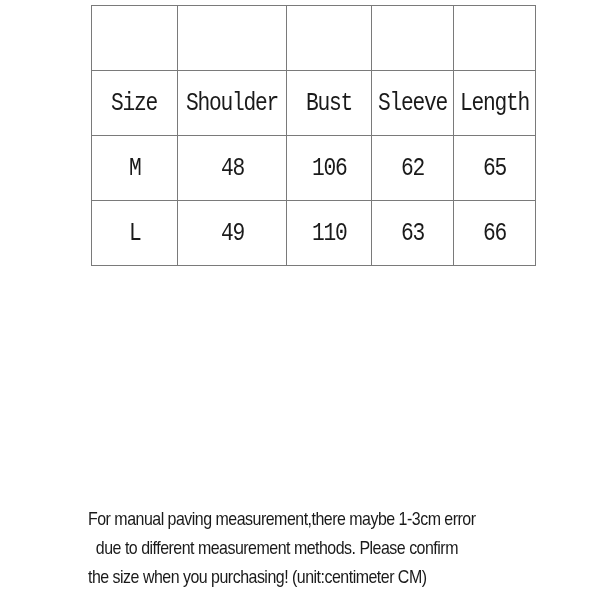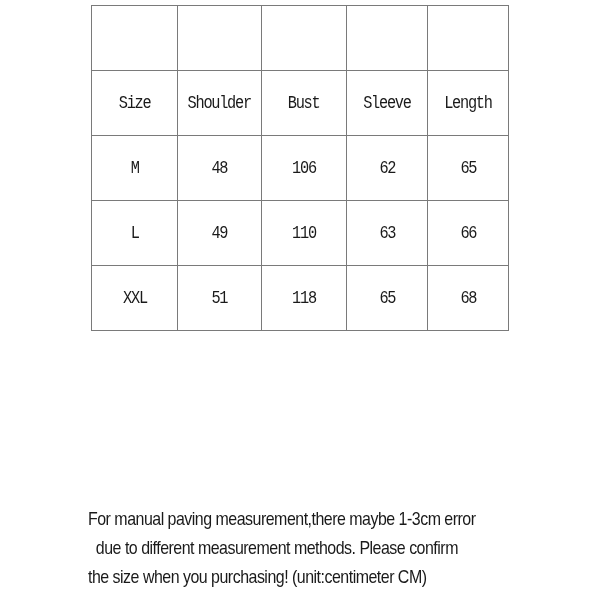--- a/index.html
+++ b/index.html
@@ -7,21 +7,21 @@
   .size-table {
     position:absolute; left:91px; top:5px;
     border-collapse:collapse;
     font-family:"Liberation Mono", "DejaVu Sans Mono", monospace;
     color:#1a1a1a;
   }
   .size-table td {
     border:1.5px solid #7a7a7a;
     text-align:center; vertical-align:middle;
     height:64px; padding:0;
-    font-size:18px; letter-spacing:-1.5px;
+    font-size:25px; letter-spacing:-1.5px;
     transform-origin:center;
   }
   .size-table td span { display:inline-block; transform:scaleX(0.85); }
   .c0 { width:85px; } .c1 { width:83px; } .c2 { width:84px; } .c3 { width:80px; } .c4 { width:80px; }
   .note {
     position:absolute; left:88px; top:504px; width:440px;
     font-family:"Liberation Sans", "DejaVu Sans", sans-serif;
     font-size:19px; line-height:29px; color:#1a1a1a;
     letter-spacing:-0.6px;
     transform:scaleX(0.84); transform-origin:left top;
@@ -55,27 +55,20 @@
     <td><span>62</span></td>
     <td><span>65</span></td>
   </tr>
   <tr>
     <td><span>L</span></td>
     <td><span>49</span></td>
     <td><span>110</span></td>
     <td><span>63</span></td>
     <td><span>66</span></td>
   </tr>
-  <tr>
-    <td><span>XXL</span></td>
-    <td><span>51</span></td>
-    <td><span>118</span></td>
-    <td><span>65</span></td>
-    <td><span>68</span></td>
-  </tr>
 </tbody>
   </table>
 
 <div class="note">
   <div>For manual paving measurement,there maybe 1-3cm error</div>
   <div>  due to different measurement methods. Please confirm</div>
   <div>the size when you purchasing! (unit:centimeter CM)</div>
 </div>
 
 </body></html>

